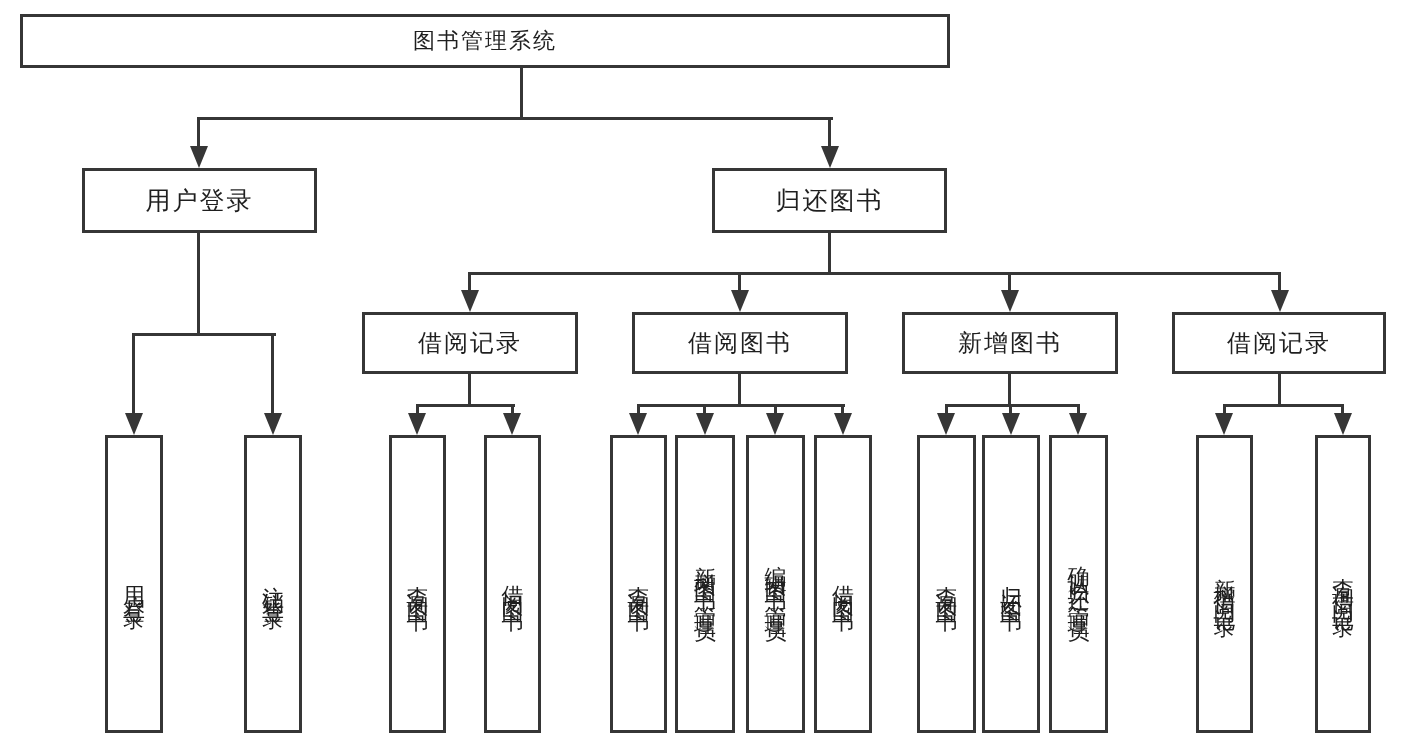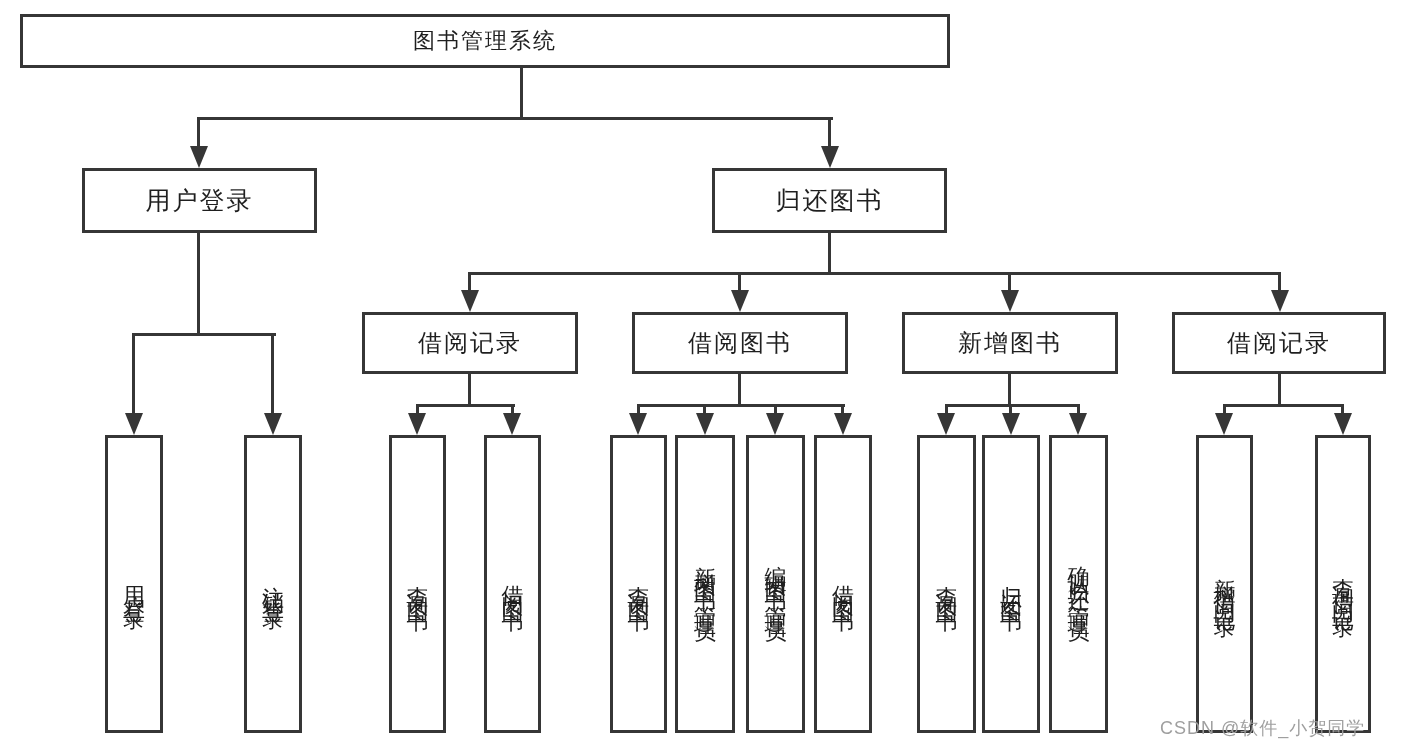--- a/index.html
+++ b/index.html
@@ -190,15 +190,14 @@
   <div class="arrow" style="left:629px;top:413px"></div>
   <div class="arrow" style="left:696px;top:413px"></div>
   <div class="arrow" style="left:766px;top:413px"></div>
   <div class="arrow" style="left:834px;top:413px"></div>
   <div class="arrow" style="left:937px;top:413px"></div>
   <div class="arrow" style="left:1002px;top:413px"></div>
   <div class="arrow" style="left:1069px;top:413px"></div>
   <div class="arrow" style="left:1215px;top:413px"></div>
   <div class="arrow" style="left:1334px;top:413px"></div>
 
-  <div class="watermark">CSDN @软件_小贺同学</div>
 
 </div>
 
 </body></html>

